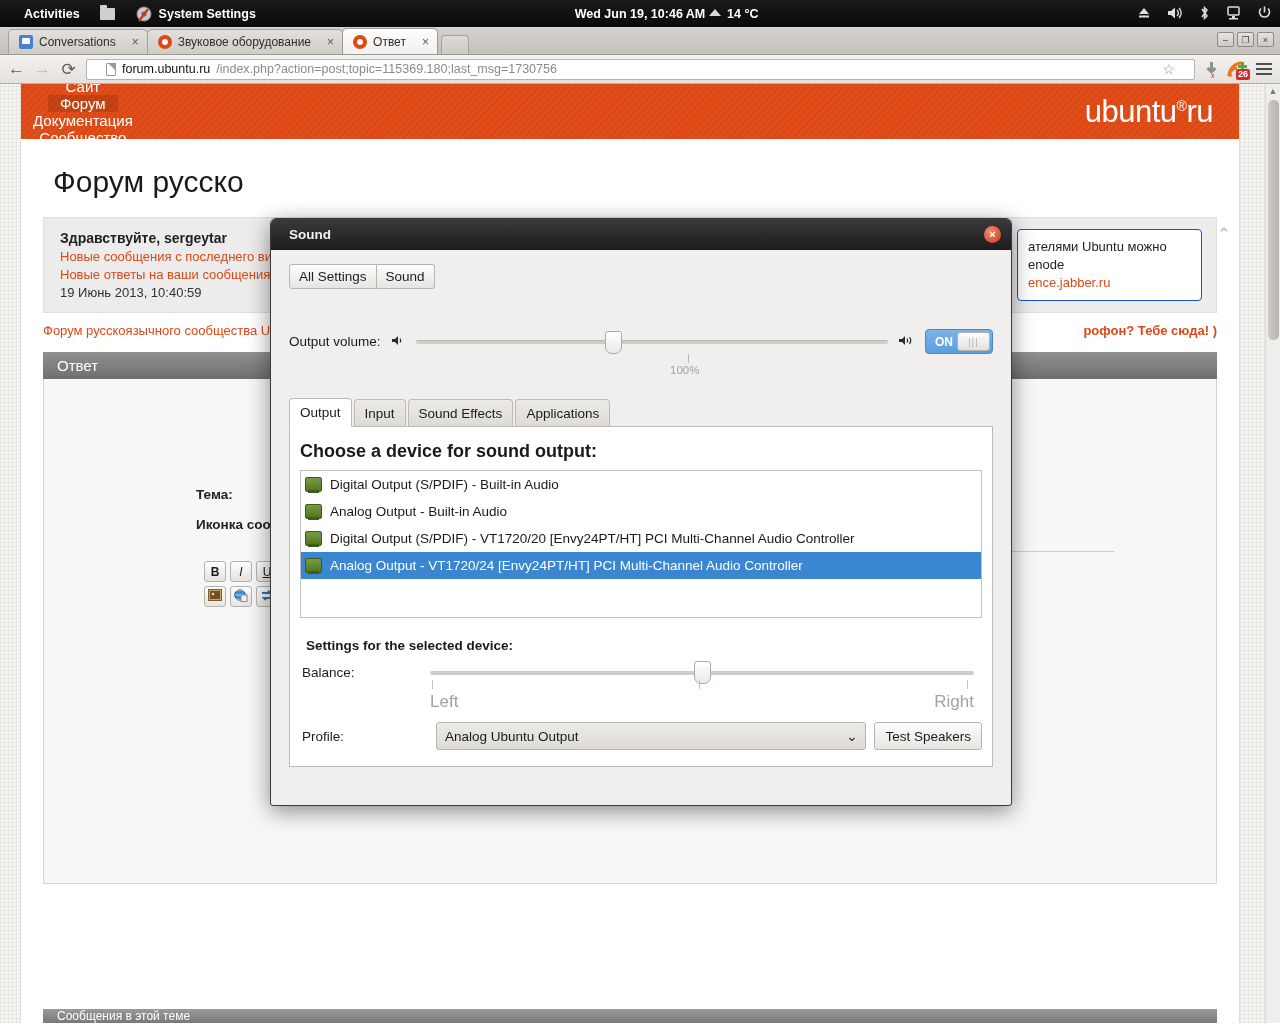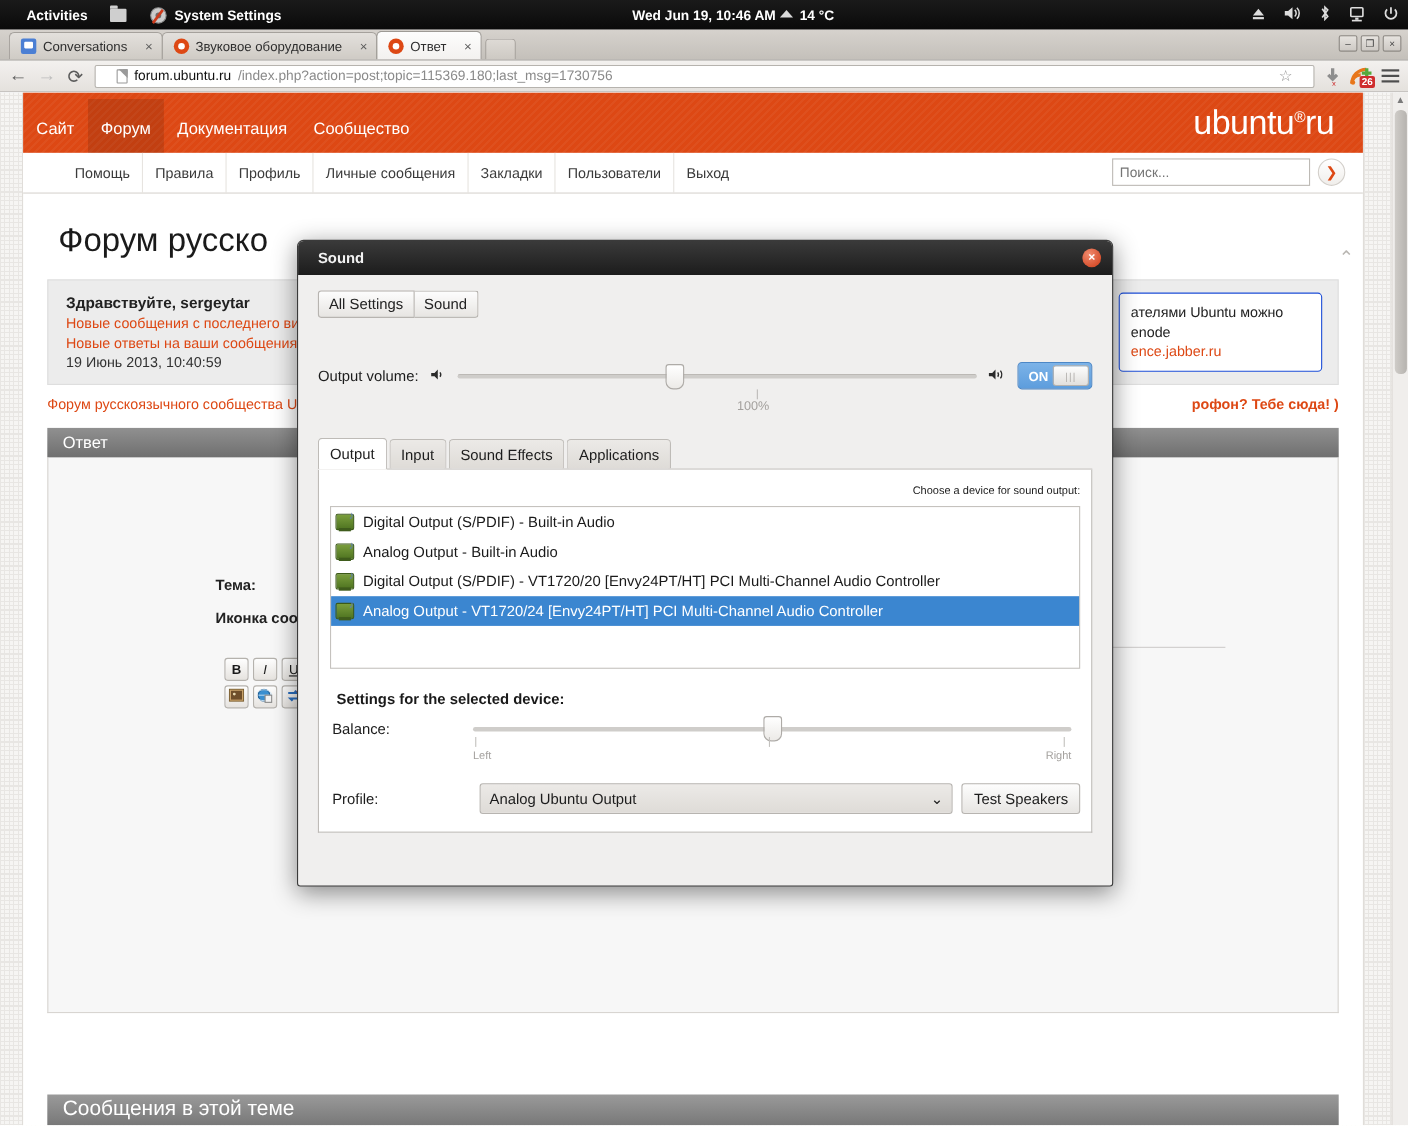--- a/index.html
+++ b/index.html
@@ -119,21 +119,21 @@
   }
   #content {
     position:absolute; left:20px; top:0; width:1220px; height:939px;
     background:#fff; border-left:1px solid #e0ddd9; border-right:1px solid #e0ddd9;
   }
   #orange-header {
     height:55px; background:#dd4814;
     background-image:repeating-linear-gradient(135deg, rgba(255,255,255,.045) 0 2px, transparent 2px 5px);
     display:flex; align-items:center; position:relative;
   }
-  #orange-header .onav { display:flex; height:67px; align-items:flex-end; }
+  #orange-header .onav { display:flex; height:67px; align-items:center;flex-direction:column; }
   .onav-item {
     color:#fff; font-size:15px; padding:0 12px; height:55px; display:flex; align-items:center;
   }
   .onav-item.active { background:rgba(0,0,0,.12); }
   #brand {
     position:absolute; right:26px; top:50%; transform:translateY(-50%);
     color:#fff; font-size:31px; letter-spacing:-0.5px;
   }
   #brand sup { font-size:14px; vertical-align:super; }
 
@@ -194,23 +194,23 @@
   #bbtoolbar { position:absolute; left:160px; top:182px; display:flex; flex-direction:column; gap:4px; }
   .bbrow { display:flex; gap:4px; }
   .bbbtn {
     width:22px; height:21px; border:1px solid #b5b2ad; border-radius:3px;
     background:linear-gradient(to bottom,#fefefe,#e6e3df);
     display:flex; align-items:center; justify-content:center;
     font-size:12px; color:#1a1a1a;
   }
 
   #bottom-bar {
-    position:absolute; left:22px; right:22px; bottom:0; height:28px;
+    position:absolute; left:22px; right:22px; bottom:0; height:14px;
     background:linear-gradient(to bottom,#9a9a9a,#787878);
-    color:#fff; font-size:19px; display:flex; align-items:center; padding-left:14px;
+    color:#fff; font-size:12px; display:flex; align-items:center; padding-left:14px;
   }
 
   #page-scroll-up {
     position:absolute; right:8px; top:140px; color:#b9b6b2; font-size:17px;
   }
   #scrollbar {
     position:absolute; right:0; top:0; width:15px; height:939px;
     background:#f0eeec; border-left:1px solid #ddd9d5;
   }
   #scrollbar .sb-arrow { text-align:center; font-size:9px; color:#7a7a7a; padding-top:2px; }
@@ -276,21 +276,21 @@
 
   #sd-tabs { display:flex; margin-top:18px; align-items:flex-end; border-bottom:1px solid #bebbb7;}
   .sdtab {
     font-size:13.5px; padding:6px 10px 5px 10px; color:#1c1c1c;
     border:1px solid #bebbb7; border-bottom:none; border-radius:4px 4px 0 0;
     background:linear-gradient(to bottom,#eceae7,#dedbd7); margin-right:2px;
   }
   .sdtab.active { background:#ffffff; border-bottom:1px solid #fff; margin-bottom:-1px; padding-bottom:6px; }
 
   #sd-pane { background:#ffffff; border:1px solid #bebbb7; border-top:none; padding:14px 10px 16px 10px; }
-  .pane-head { font-size:10px; font-weight:normal; color:#1a1a1a; margin-bottom:8px;text-align:right; }
+  .pane-head { font-size:18px; font-weight:bold; color:#1a1a1a; margin-bottom:8px; }
   #device-list { border:1px solid #c5c2be; background:#fff; height:148px; }
   .device-row {
     height:27px; display:flex; align-items:center; gap:8px; padding:0 4px; font-size:13.5px; color:#1a1a1a;
   }
   .device-row.selected { background:#3b86d0; color:#fff; }
   .dev-ico {
     width:17px; height:15px; flex:0 0 17px; border-radius:2px; position:relative;
     background:linear-gradient(to bottom,#7a9e3c,#4f7421); border:1px solid #3c5a18;
   }
   .dev-ico:after {
@@ -300,21 +300,21 @@
     content:""; position:absolute; left:2px; bottom:-2px; width:11px; height:3px; background:#3f5c1c;
   }
 
   .settings-head { font-size:13.5px; font-weight:bold; color:#1a1a1a; margin:20px 0 0 6px; }
   #balrow { display:flex; align-items:center; margin-top:12px; }
   #bal-label { font-size:13.5px; color:#1c1c1c; width:130px; padding-left:2px; }
   #bal-track { flex:1; height:4px; background:#cfcdca; border-radius:2px; position:relative; margin-right:8px; }
   #bal-knob { left:48.5%; }
   #bal-marks { position:relative; height:30px; margin-left:130px; margin-right:8px; }
   .bal-tick { position:absolute; top:0; width:1px; height:9px; background:#c3c1be; }
-  .bal-lbl { position:absolute; top:12px; font-size:10px; color:#a4a19e; }
+  .bal-lbl { position:absolute; top:12px; font-size:17px; color:#a4a19e; }
 
   #profrow { display:flex; align-items:center; margin-top:12px; gap:8px; }
   #prof-label { font-size:13.5px; color:#1c1c1c; width:128px; padding-left:2px; }
   #prof-select {
     flex:1; height:28px; border:1px solid #b7b4b0; border-radius:3px;
     background:linear-gradient(to bottom,#eceae7,#dedbd7);
     display:flex; align-items:center; justify-content:space-between;
     padding:0 8px; font-size:13.5px; color:#1c1c1c;
   }
   #test-speakers {
@@ -456,33 +456,20 @@
       <div id="orange-header">
         <div class="onav">
           <div class="onav-item">Сайт</div>
           <div class="onav-item active">Форум</div>
           <div class="onav-item">Документация</div>
           <div class="onav-item">Сообщество</div>
         </div>
         <div id="brand"><span>ubuntu</span><sup>®</sup><span>ru</span></div>
       </div>
 
-      <div id="subnav">
-        <div class="subnav-item">Помощь</div>
-        <div class="subnav-item">Правила</div>
-        <div class="subnav-item">Профиль</div>
-        <div class="subnav-item">Личные сообщения</div>
-        <div class="subnav-item">Закладки</div>
-        <div class="subnav-item">Пользователи</div>
-        <div class="subnav-item">Выход</div>
-        <div id="searchwrap">
-          <input id="search-input" placeholder="Поиск..." style="">
-          <div id="search-go">❯</div>
-        </div>
-      </div>
 
       <div id="forum-title">Форум русско</div>
 
       <div id="greeting">
         <div class="g-name">Здравствуйте, sergeytar</div>
         <div class="g-link">Новые сообщения с последнего визи</div>
         <div class="g-link">Новые ответы на ваши сообщения.</div>
         <div class="g-date">19 Июнь 2013, 10:40:59</div>
         <div id="greeting-box">
           <div>ателями Ubuntu можно</div>

